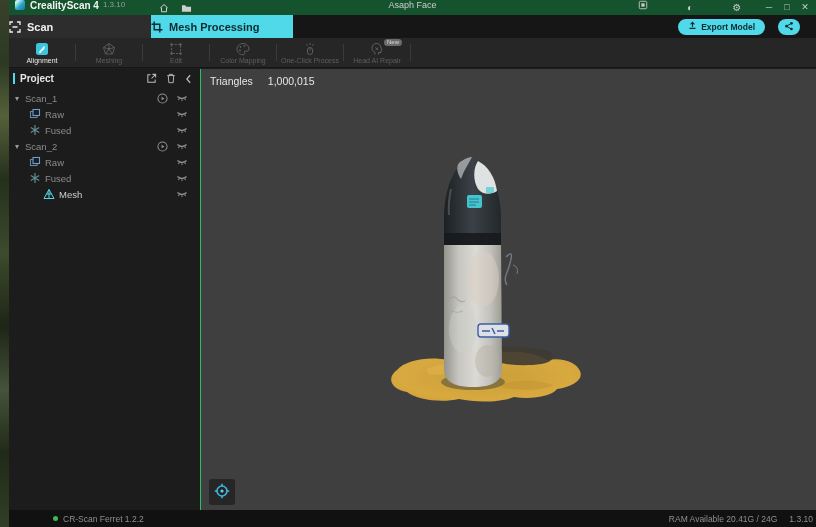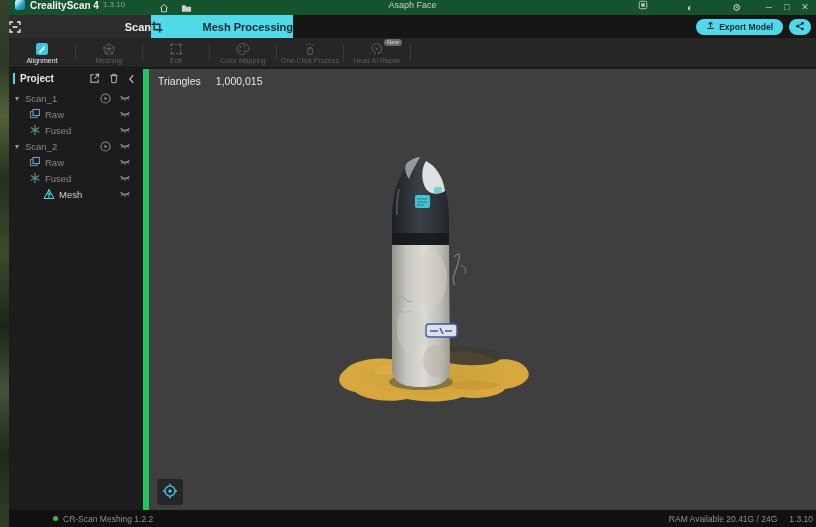--- a/index.html
+++ b/index.html
@@ -25,45 +25,45 @@
   .tb-ic svg { display:block; }
   .tb-home { margin-left:34px; } .tb-folder { margin-left:12px; }
   .tb-title { position:absolute; left:0; right:0; text-align:center; font-size:9px; color:#cdcdcd; pointer-events:none; }
   .tb-right { position:absolute; right:0; top:0; height:15px; display:flex; align-items:center; }
   .winbtn { font-size:9px; color:#c8c8c8; width:18px; text-align:center; line-height:15px; }
   .wb-device { margin-right:29px; } .wb-theme { margin-right:29px; font-size:10px; }
   .wb-gear { margin-right:14px; font-size:10px; } .wb-close { margin-right:2px; }
 
   
   .tabbar { position:absolute; left:0; top:15px; width:100%; height:23px; background:#161616; display:flex; }
-  .tab { display:flex; align-items:center; justify-content:space-between; gap:6px; font-size:11px; font-weight:700; }
+  .tab { display:flex; align-items:center; justify-content:flex-start; gap:6px; font-size:11px; font-weight:700; }
   .tab-scan { width:142px; background:#2d2d2d; color:#f0f0f0; }
   .tab-mesh { width:142px; background:#4fd9e9; color:#0d2b30; }
   .tab svg { display:block; }
-  .tab-actions { margin-left:auto; display:flex; align-items:center; gap:6px; padding-right:5px; }
+  .tab-actions { margin-left:auto; display:flex; align-items:center; gap:13px; padding-right:16px; }
   .export-btn { display:flex; align-items:center; gap:4px; height:16px; padding:0 10px;
     background:#4fd9e9; border:none; border-radius:9px; font-size:8.5px; font-weight:700; color:#0d2b30;
     font-family:inherit; }
   .share-btn { width:22px; height:16px; border-radius:9px; background:#4fd9e9; border:none;
     display:flex; align-items:center; justify-content:center; }
 
   
   .toolbar { position:absolute; left:0; top:38px; width:100%; height:30px; background:#262626;
     display:flex; align-items:stretch; border-bottom:1px solid #161616; }
   .tool { width:66px; display:flex; flex-direction:column; align-items:center; justify-content:center; gap:1px; position:relative; }
   .tool-lb { font-size:7px; color:#5f5f5f; white-space:nowrap; }
   .tool.active .tool-lb { color:#e9e9e9; }
   .tool-ic { height:15px; display:flex; align-items:center; color:#5f5f5f; }
   .tdiv { width:1px; background:#3a3a3a; margin:6px 0; }
   .badge { position:absolute; top:1px; right:8px; background:#6b6b6b; color:#d9d9d9; font-size:6px;
     padding:0 3px; border-radius:4px; line-height:7px; }
 
   
   .main { position:absolute; left:0; top:69px; width:100%; height:441px; display:flex; }
-  .sidebar { width:140px; background:#1c1c1c; position:relative; border-right:6px solid #22c55e; }
+  .sidebar { width:192px; background:#1c1c1c; position:relative; border-right:1px solid #22c55e; }
   .proj-head { height:19px; display:flex; align-items:center; color:#e8e8e8; font-size:10px; font-weight:700; }
   .accent-bar { width:2px; height:11px; background:#4fd9e9; margin:0 5px 0 4px; }
   .ph-icons { margin-left:auto; display:flex; align-items:center; gap:9px; padding-right:8px; color:#bdbdbd; }
   .ph-icons svg { display:block; }
 
   .tree { margin-top:2px; }
   .row { height:16px; display:flex; align-items:center; font-size:9.5px; color:#8b8b8b; position:relative; }
   .row.lvl0 { padding-left:6px; } .row.lvl1 { padding-left:20px; }
   .caret { font-size:8px; color:#9a9a9a; width:10px; }
   .row .glyph { width:12px; height:12px; margin-right:4px; display:inline-flex; }
@@ -462,21 +462,21 @@
               <path d="M8,0.8 V3 M8,13 V15.2 M0.8,8 H3 M13,8 H15.2" stroke="#3fb6e0" stroke-width="1.6"></path>
             </svg>
         </span>
       </button>
     </div>
   </div>
 
   <div class="statusbar">
     <span class="sb-left">
       <span class="sb-dot"></span>
-      <span>CR-Scan Meshing 1.2.2</span>
+      <span>CR-Scan Ferret 1.2.2</span>
     </span>
     <span class="sb-right">
       <span>RAM Available 20.41G / 24G</span>
       <span>1.3.10</span>
     </span>
   </div>
 
 </div>
 
 </body></html>

